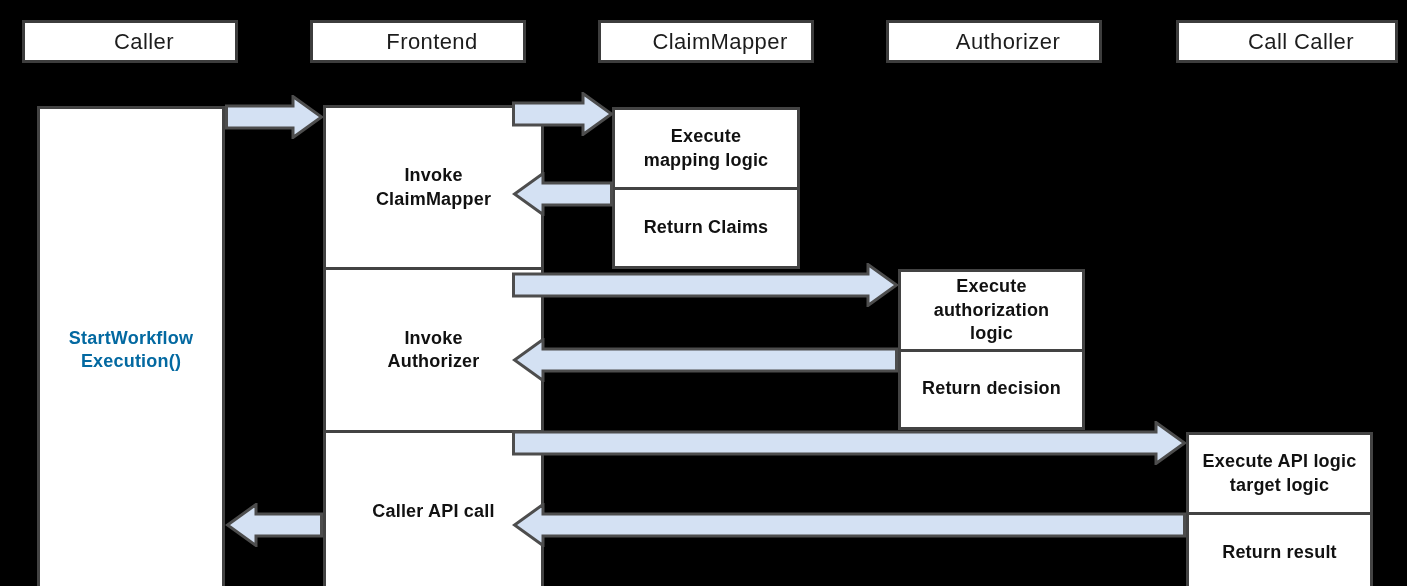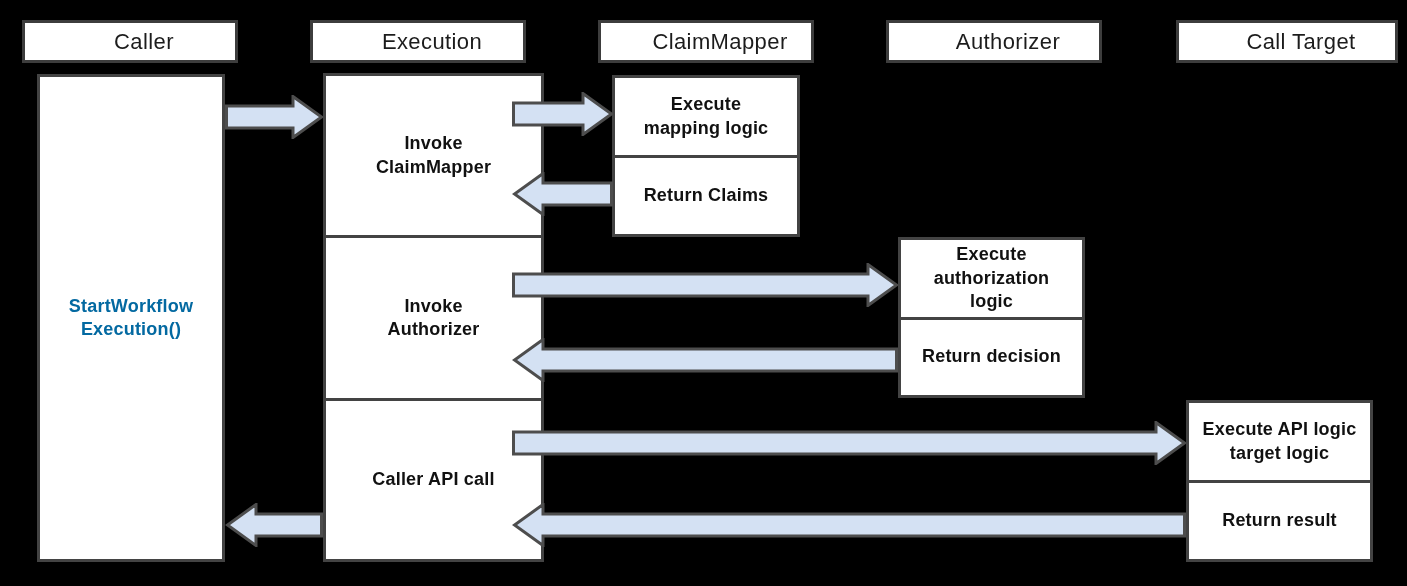--- a/index.html
+++ b/index.html
@@ -28,20 +28,21 @@
     letter-spacing: 0.4px;
     padding-left: 28px;
   }
   .stack {
     position: absolute;
     background: #ffffff;
     border: 3px solid #434343;
     box-sizing: border-box;
     display: flex;
     flex-direction: column;
+    margin-top: 32px;
   }
   .row {
     box-sizing: border-box;
     display: flex;
     align-items: center;
     justify-content: center;
     text-align: center;
     font-size: 18px;
     font-weight: 700;
     color: #111111;
@@ -68,24 +69,24 @@
     stroke-width: 3;
     stroke-linejoin: miter;
   }
 </style>
 </head>
 <body>
 
 <div class="canvas">
 
   <div class="hdr" style="left:22px">Caller</div>
-  <div class="hdr" style="left:310px">Execution</div>
+  <div class="hdr" style="left:310px">Frontend</div>
   <div class="hdr" style="left:598px">ClaimMapper</div>
   <div class="hdr" style="left:886px">Authorizer</div>
-  <div class="hdr" style="left:1176px; width:222px">Call Target</div>
+  <div class="hdr" style="left:1176px; width:222px">Call Caller</div>
 
   <div class="stack single" style="left:37px; top:74px; width:188px; height:488px">StartWorkflow
 Execution()</div>
 
   <div class="stack" style="left:323px; top:73px; width:221px; height:489px">
     <div class="row" style="height:159px">Invoke
 ClaimMapper</div>
     <div class="row" style="height:163px">Invoke
 Authorizer</div>
     <div class="row" style="height:161px">Caller API call</div>

